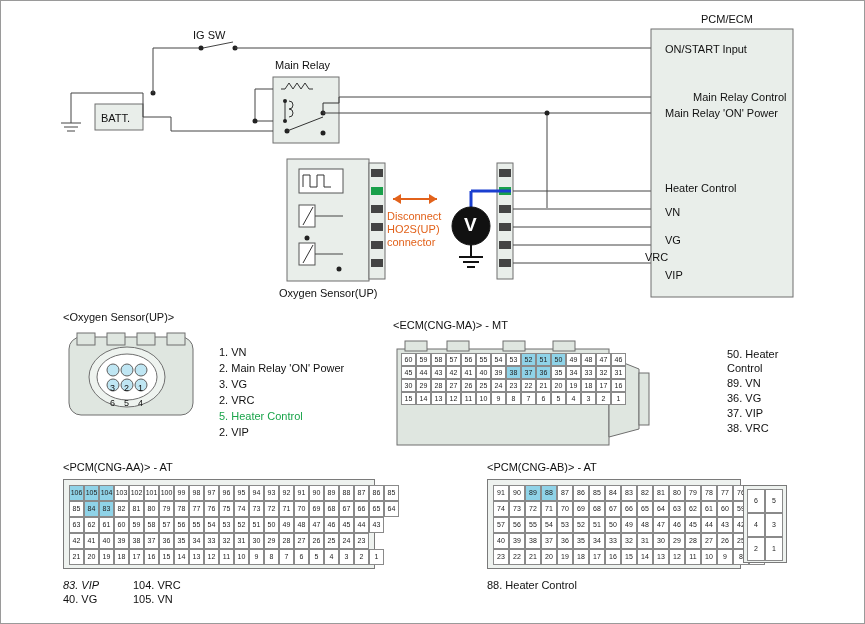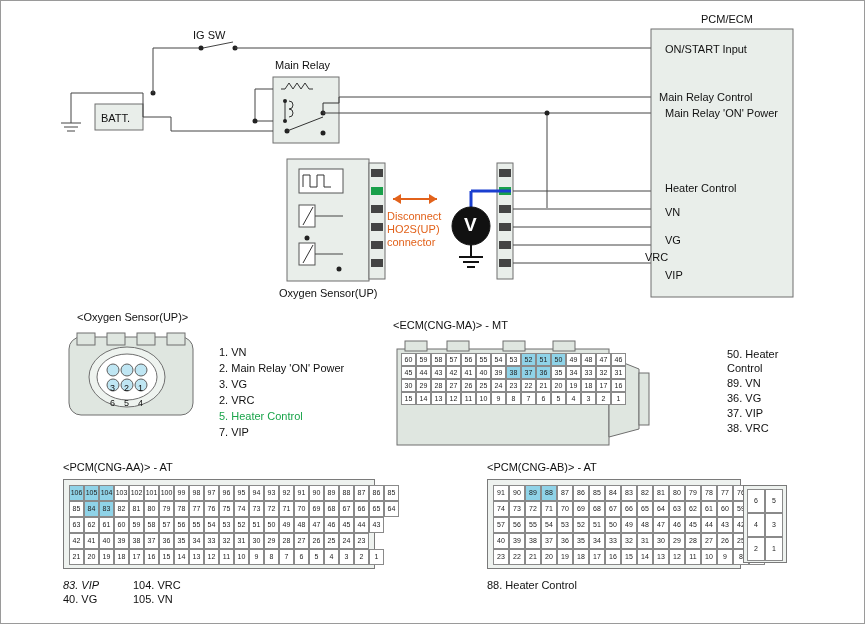--- a/index.html
+++ b/index.html
@@ -119,38 +119,38 @@
     <line x1="470" y1="244" x2="470" y2="256" stroke="#111" stroke-width="2"></line>
     <line x1="458" y1="256" x2="482" y2="256" stroke="#111" stroke-width="2"></line>
     <line x1="462" y1="261" x2="478" y2="261" stroke="#111" stroke-width="2"></line>
     <line x1="466" y1="266" x2="474" y2="266" stroke="#111" stroke-width="2"></line>
 
     <rect x="650" y="28" width="142" height="268" fill="#e9eeea" stroke="#6f6f6f"></rect>
   </svg>
 
   <div class="abs txt12" style="left:700px;top:12px;">PCM/ECM</div>
   <div class="abs txt" style="left:664px;top:42px;">ON/START Input</div>
-  <div class="abs txt" style="left:658px;top:90px;">Main Relay Control</div>
+  <div class="abs txt" style="left:692px;top:90px;">Main Relay Control</div>
   <div class="abs txt" style="left:664px;top:106px;">Main Relay 'ON' Power</div>
   <div class="abs txt" style="left:664px;top:181px;">Heater Control</div>
   <div class="abs txt" style="left:664px;top:205px;">VN</div>
   <div class="abs txt" style="left:664px;top:233px;">VG</div>
   <div class="abs txt" style="left:644px;top:250px;">VRC</div>
   <div class="abs txt" style="left:664px;top:268px;">VIP</div>
 
   <div class="abs txt12" style="left:192px;top:28px;">IG SW</div>
   <div class="abs txt12" style="left:274px;top:58px;">Main Relay</div>
   <div class="abs txt12" style="left:100px;top:111px;">BATT.</div>
   <div class="abs txt12" style="left:278px;top:286px;">Oxygen Sensor(UP)</div>
   <div class="abs txt orange" style="left:386px;top:209px;">Disconnect</div>
   <div class="abs txt orange" style="left:386px;top:222px;">HO2S(UP)</div>
   <div class="abs txt orange" style="left:386px;top:235px;">connector</div>
   <div class="abs" style="left:463px;top:213px;font-size:19px;font-weight:bold;color:#fff;">V</div>
 
-  <div class="abs txt12" style="left:76px;top:310px;">&lt;Oxygen Sensor(UP)&gt;</div>
+  <div class="abs txt12" style="left:62px;top:310px;">&lt;Oxygen Sensor(UP)&gt;</div>
   <svg width="160" height="100" style="position:absolute;left:62px;top:330px;">
     <rect x="6" y="6" width="124" height="78" rx="12" fill="#dfe6e0" stroke="#6f6f6f"></rect>
     <rect x="14" y="2" width="18" height="12" fill="#dfe6e0" stroke="#6f6f6f"></rect>
     <rect x="44" y="2" width="18" height="12" fill="#dfe6e0" stroke="#6f6f6f"></rect>
     <rect x="74" y="2" width="18" height="12" fill="#dfe6e0" stroke="#6f6f6f"></rect>
     <rect x="104" y="2" width="18" height="12" fill="#dfe6e0" stroke="#6f6f6f"></rect>
     <ellipse cx="64" cy="46" rx="38" ry="30" fill="#eef3ef" stroke="#6f6f6f"></ellipse>
     <ellipse cx="64" cy="46" rx="30" ry="23" fill="#ffffff" stroke="#6f6f6f"></ellipse>
     <circle cx="50" cy="39" r="6" fill="#bfe6f3" stroke="#5f5f5f"></circle>
     <circle cx="64" cy="39" r="6" fill="#bfe6f3" stroke="#5f5f5f"></circle>
@@ -164,21 +164,21 @@
   <div class="abs txt9" style="left:137px;top:382px;">1</div>
   <div class="abs txt9" style="left:109px;top:397px;">6</div>
   <div class="abs txt9" style="left:123px;top:397px;">5</div>
   <div class="abs txt9" style="left:137px;top:397px;">4</div>
 
   <div class="abs txt12" style="left:218px;top:345px;">1. VN</div>
   <div class="abs txt12" style="left:218px;top:361px;">2. Main Relay 'ON' Power</div>
   <div class="abs txt12" style="left:218px;top:377px;">3. VG</div>
   <div class="abs txt12" style="left:218px;top:393px;">2. VRC</div>
   <div class="abs txt12 green" style="left:218px;top:409px;">5. Heater Control</div>
-  <div class="abs txt12" style="left:218px;top:425px;">7. VIP</div>
+  <div class="abs txt12" style="left:218px;top:425px;">2. VIP</div>
 
   <div class="abs txt12" style="left:392px;top:318px;">&lt;ECM(CNG-MA)&gt; - MT</div>
   <svg width="260" height="120" style="position:absolute;left:392px;top:334px;">
     <rect x="4" y="14" width="212" height="96" fill="#dfe6e0" stroke="#6f6f6f"></rect>
     <rect x="12" y="6" width="22" height="10" fill="#dfe6e0" stroke="#6f6f6f"></rect>
     <rect x="54" y="6" width="22" height="10" fill="#dfe6e0" stroke="#6f6f6f"></rect>
     <rect x="110" y="6" width="22" height="10" fill="#dfe6e0" stroke="#6f6f6f"></rect>
     <rect x="160" y="6" width="22" height="10" fill="#dfe6e0" stroke="#6f6f6f"></rect>
     <polygon points="216,22 246,34 246,94 216,102" fill="#dfe6e0" stroke="#6f6f6f"></polygon>
     <rect x="246" y="38" width="10" height="52" fill="#dfe6e0" stroke="#6f6f6f"></rect>

